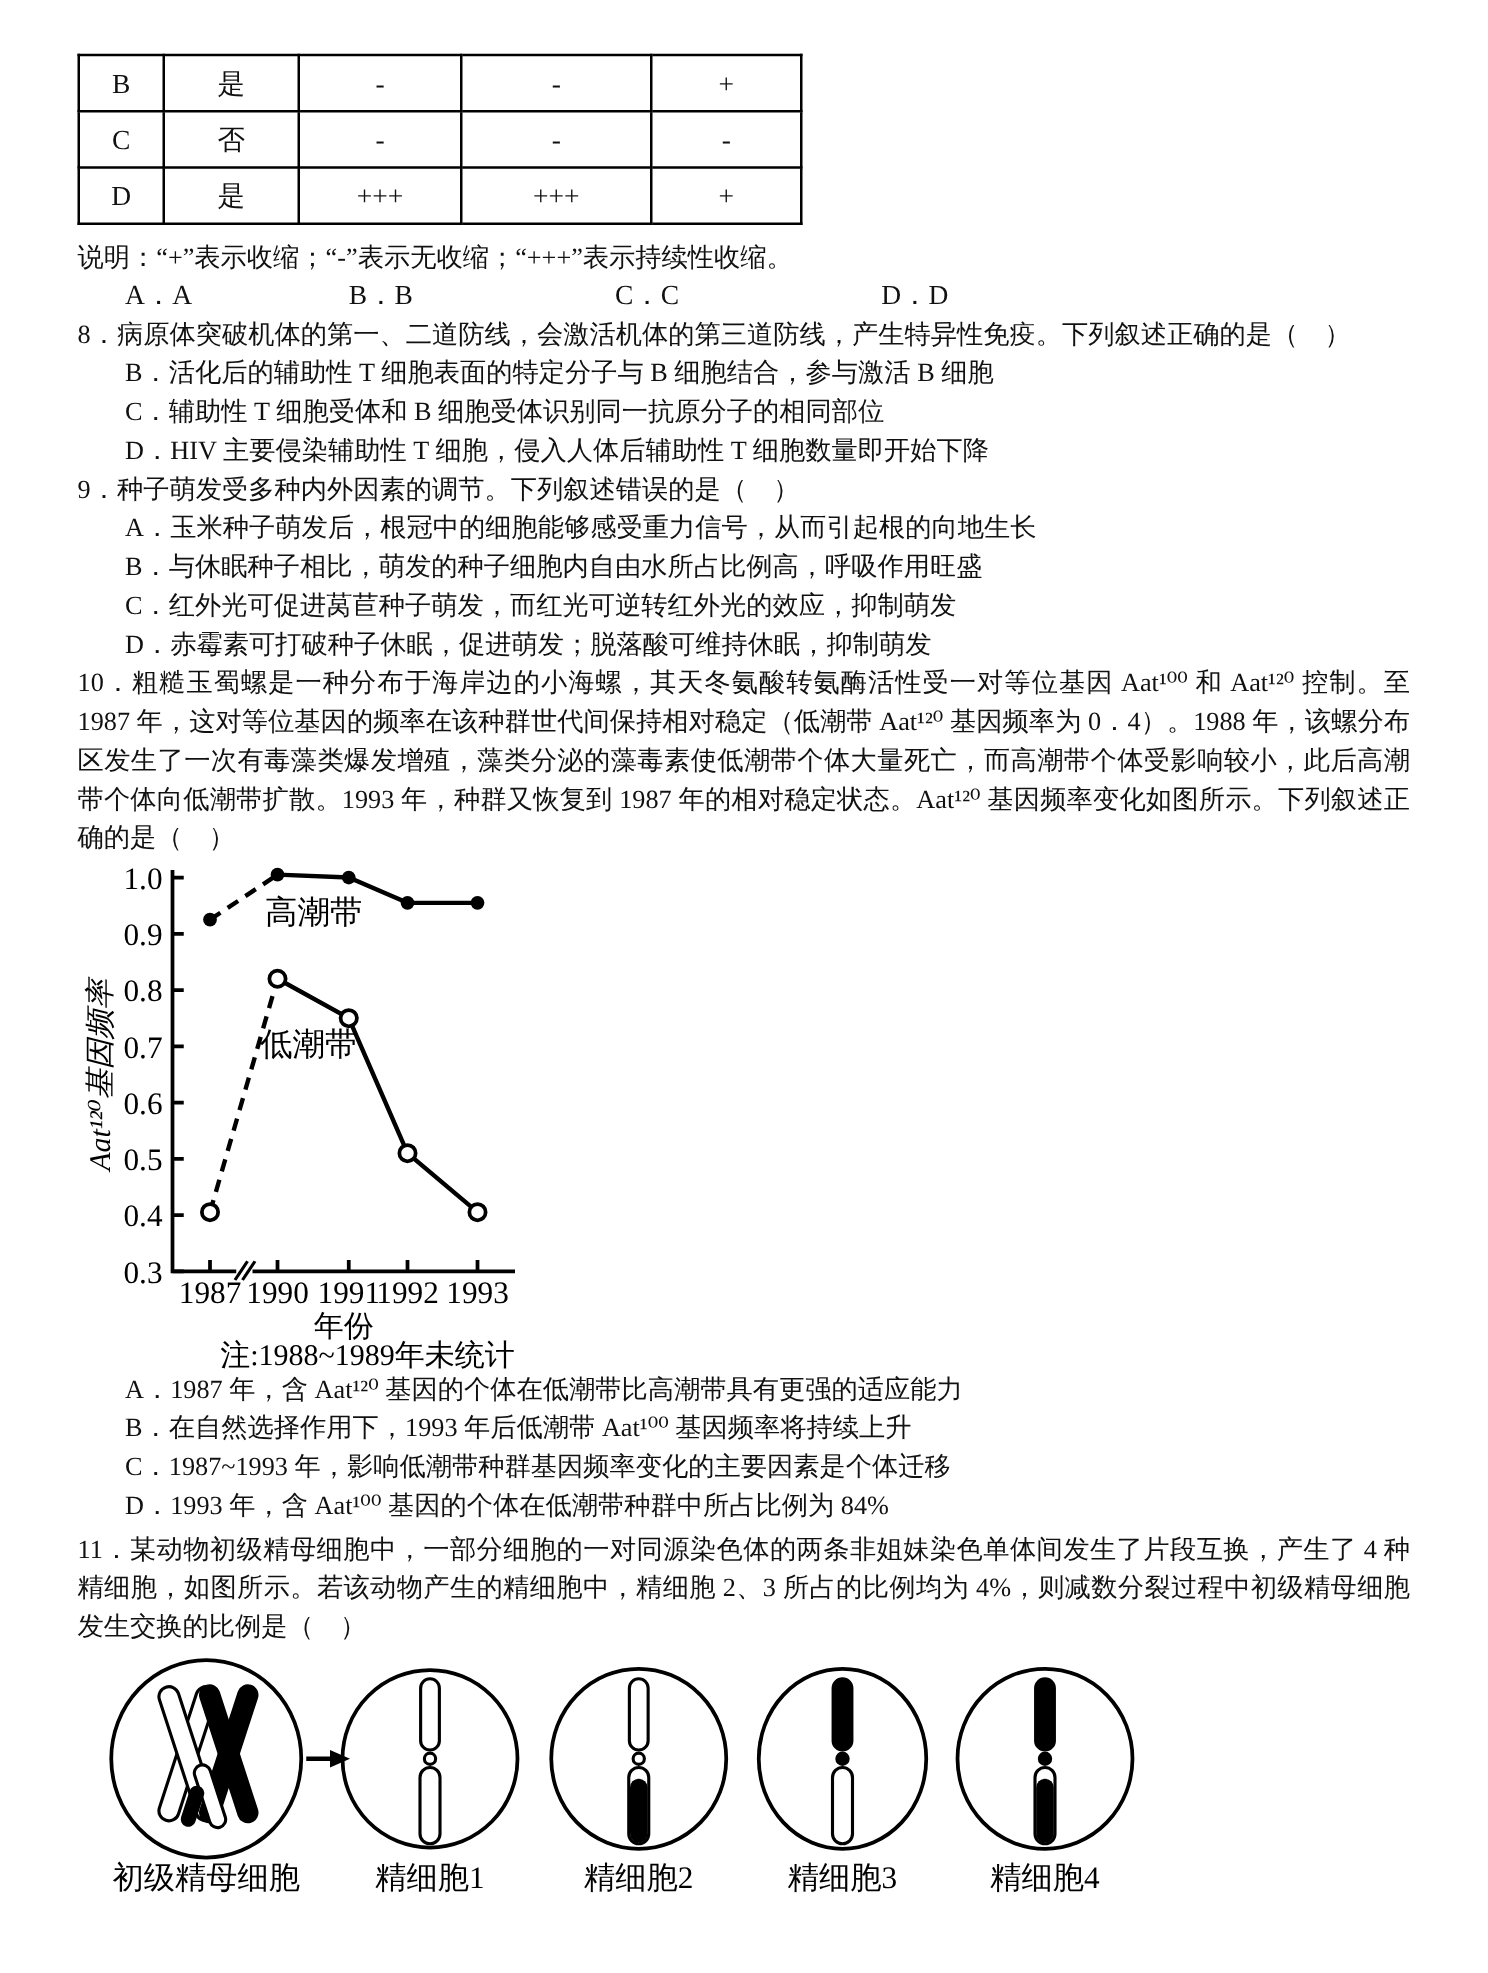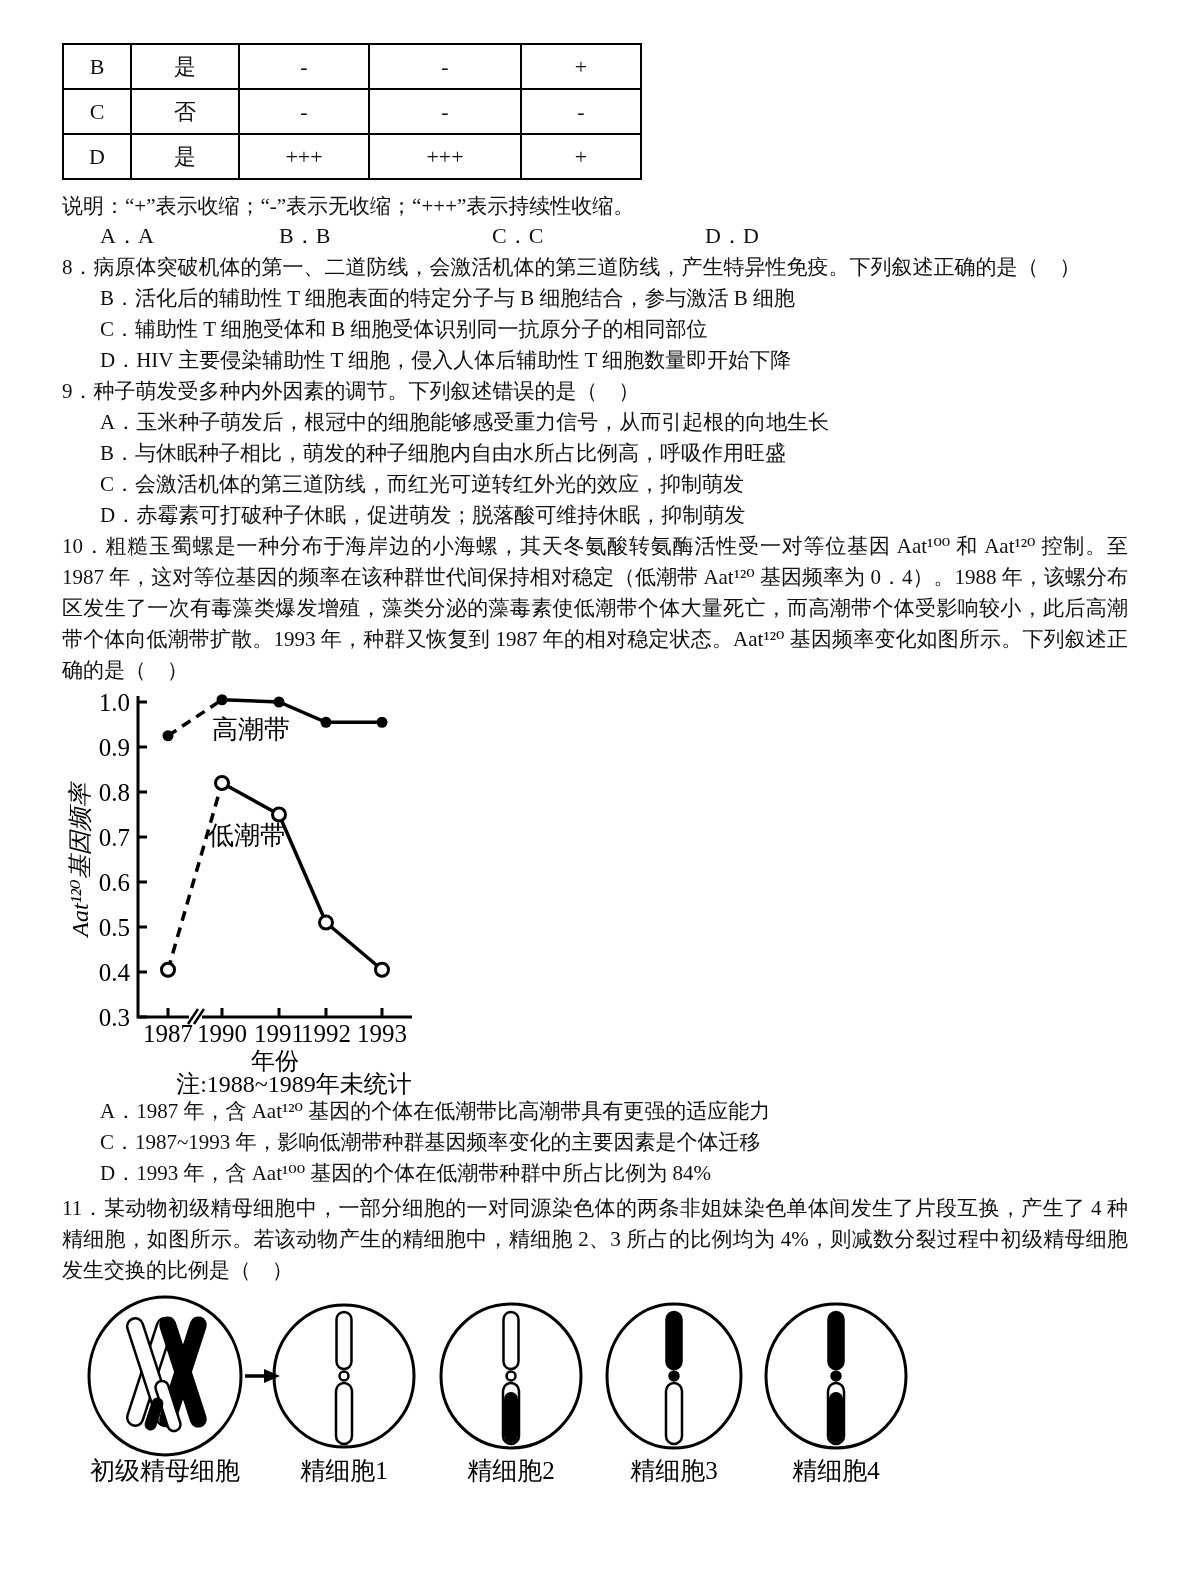--- a/index.html
+++ b/index.html
@@ -74,21 +74,21 @@
         <div class="opt">C．辅助性 T 细胞受体和 B 细胞受体识别同一抗原分子的相同部位</div>
         <div class="opt">D．HIV 主要侵染辅助性 T 细胞，侵入人体后辅助性 T 细胞数量即开始下降</div>
       </div>
   </div>
 
   <div>
     <div class="stem">9．种子萌发受多种内外因素的调节。下列叙述错误的是（　）</div>
     <div id="q9-opts">
         <div class="opt">A．玉米种子萌发后，根冠中的细胞能够感受重力信号，从而引起根的向地生长</div>
         <div class="opt">B．与休眠种子相比，萌发的种子细胞内自由水所占比例高，呼吸作用旺盛</div>
-        <div class="opt">C．会激活机体的第三道防线，而红光可逆转红外光的效应，抑制萌发</div>
+        <div class="opt">C．红外光可促进莴苣种子萌发，而红光可逆转红外光的效应，抑制萌发</div>
         <div class="opt">D．赤霉素可打破种子休眠，促进萌发；脱落酸可维持休眠，抑制萌发</div>
       </div>
   </div>
 
   <div>
     <div class="stem">10．粗糙玉蜀螺是一种分布于海岸边的小海螺，其天冬氨酸转氨酶活性受一对等位基因 Aat¹⁰⁰ 和 Aat¹²⁰ 控制。至 1987 年，这对等位基因的频率在该种群世代间保持相对稳定（低潮带 Aat¹²⁰ 基因频率为 0．4）。1988 年，该螺分布区发生了一次有毒藻类爆发增殖，藻类分泌的藻毒素使低潮带个体大量死亡，而高潮带个体受影响较小，此后高潮带个体向低潮带扩散。1993 年，种群又恢复到 1987 年的相对稳定状态。Aat¹²⁰ 基因频率变化如图所示。下列叙述正确的是（　）</div>
     <div class="chart-wrap" id="chart-wrap">
         <svg width="440" height="408" viewBox="0 0 440 408">
           <path d="M76,8 V329 H350" fill="none" stroke="#000" stroke-width="3"></path>
           <line x1="76" y1="329" x2="85" y2="329" stroke="#000" stroke-width="3"></line>
@@ -140,20 +140,21 @@
           </g>
           <text x="150" y="50" font-size="26" text-anchor="start" fill="#000">高潮带</text>
           <text x="146" y="156" font-size="26" text-anchor="start" fill="#000">低潮带</text>
           <text x="0" y="0" font-size="24" text-anchor="middle" fill="#000" transform="translate(26,172) rotate(-90)" font-style="italic">Aat¹²⁰基因频率</text>
           <text x="213" y="381" font-size="24" text-anchor="middle" fill="#000">年份</text>
           <text x="232" y="404" font-size="24" text-anchor="middle" fill="#000">注:1988~1989年未统计</text>
         </svg>
       </div>
     <div id="q10-opts">
         <div class="opt">A．1987 年，含 Aat¹²⁰ 基因的个体在低潮带比高潮带具有更强的适应能力</div>
+        <div class="opt">B．在自然选择作用下，1993 年后低潮带 Aat¹⁰⁰ 基因频率将持续上升</div>
         <div class="opt">C．1987~1993 年，影响低潮带种群基因频率变化的主要因素是个体迁移</div>
         <div class="opt">D．1993 年，含 Aat¹⁰⁰ 基因的个体在低潮带种群中所占比例为 84%</div>
       </div>
   </div>
 
   <div class="q11">
     <div class="stem">11．某动物初级精母细胞中，一部分细胞的一对同源染色体的两条非姐妹染色单体间发生了片段互换，产生了 4 种精细胞，如图所示。若该动物产生的精细胞中，精细胞 2、3 所占的比例均为 4%，则减数分裂过程中初级精母细胞发生交换的比例是（　）</div>
     <div class="cells-wrap" id="cells-wrap">
         <svg width="1066" height="200" viewBox="0 0 1066 200">
           <ellipse cx="103" cy="82" rx="76" ry="79" fill="#fff" stroke="#000" stroke-width="3"></ellipse>

